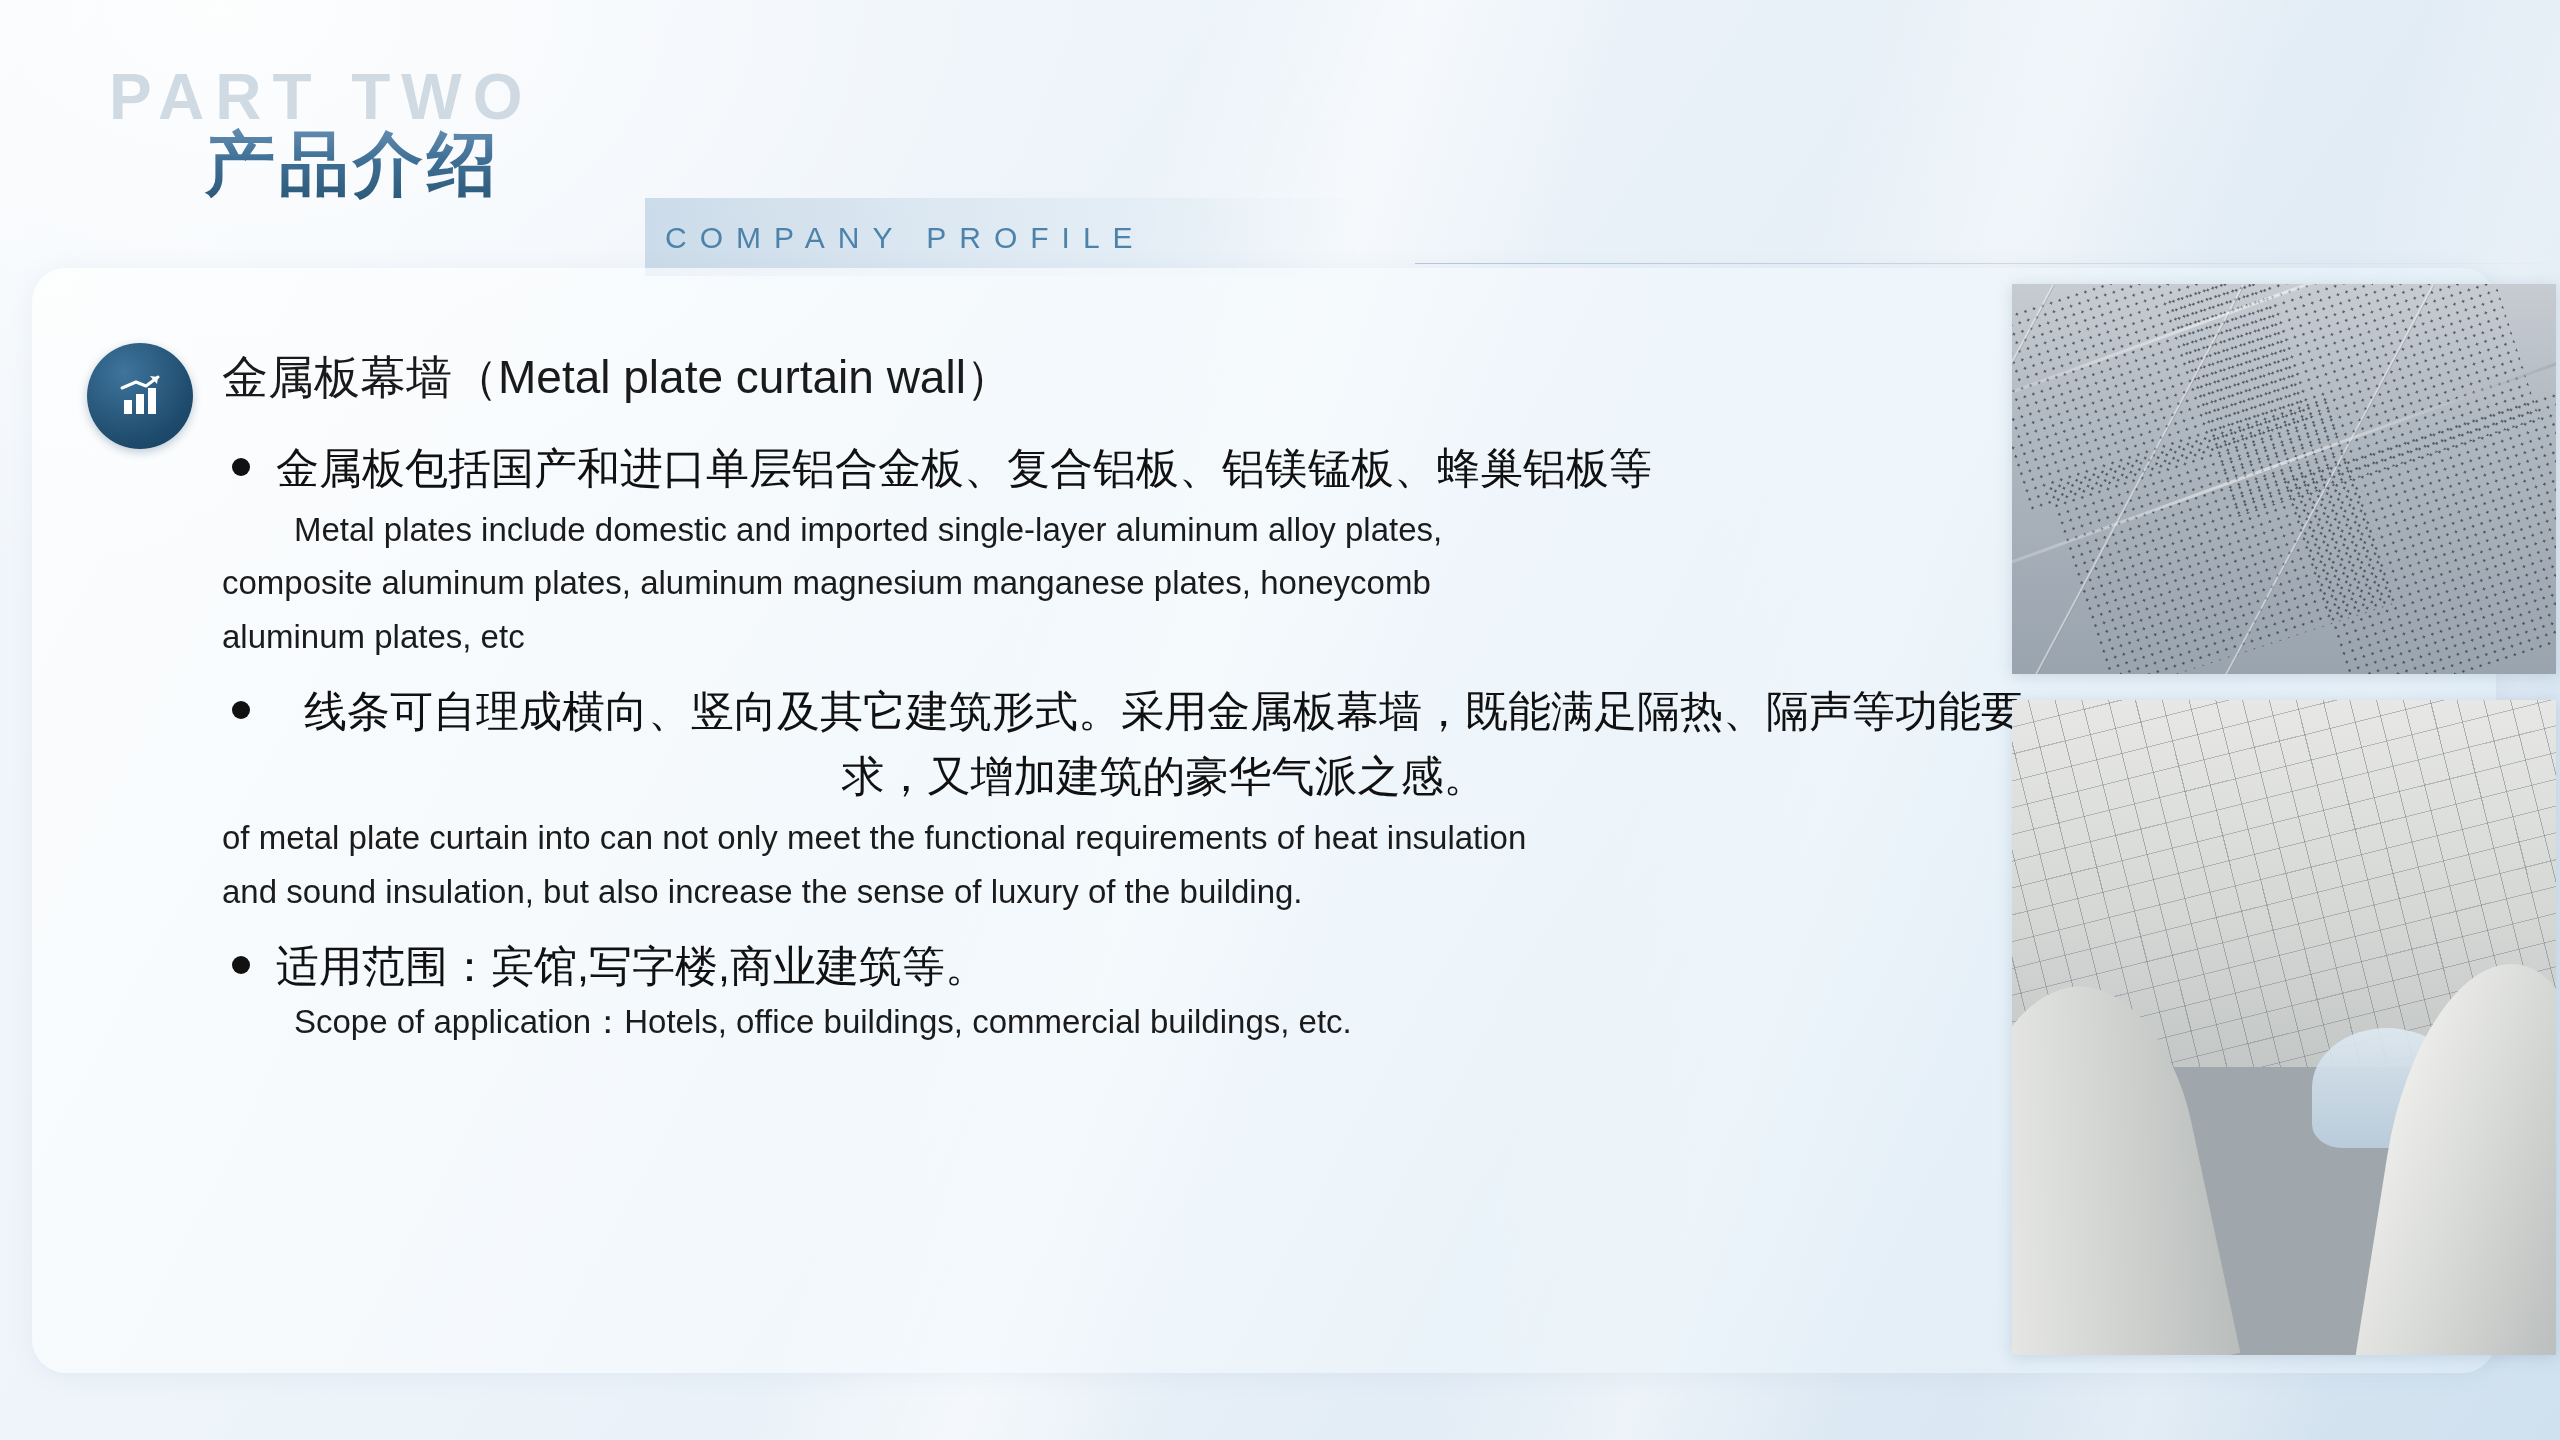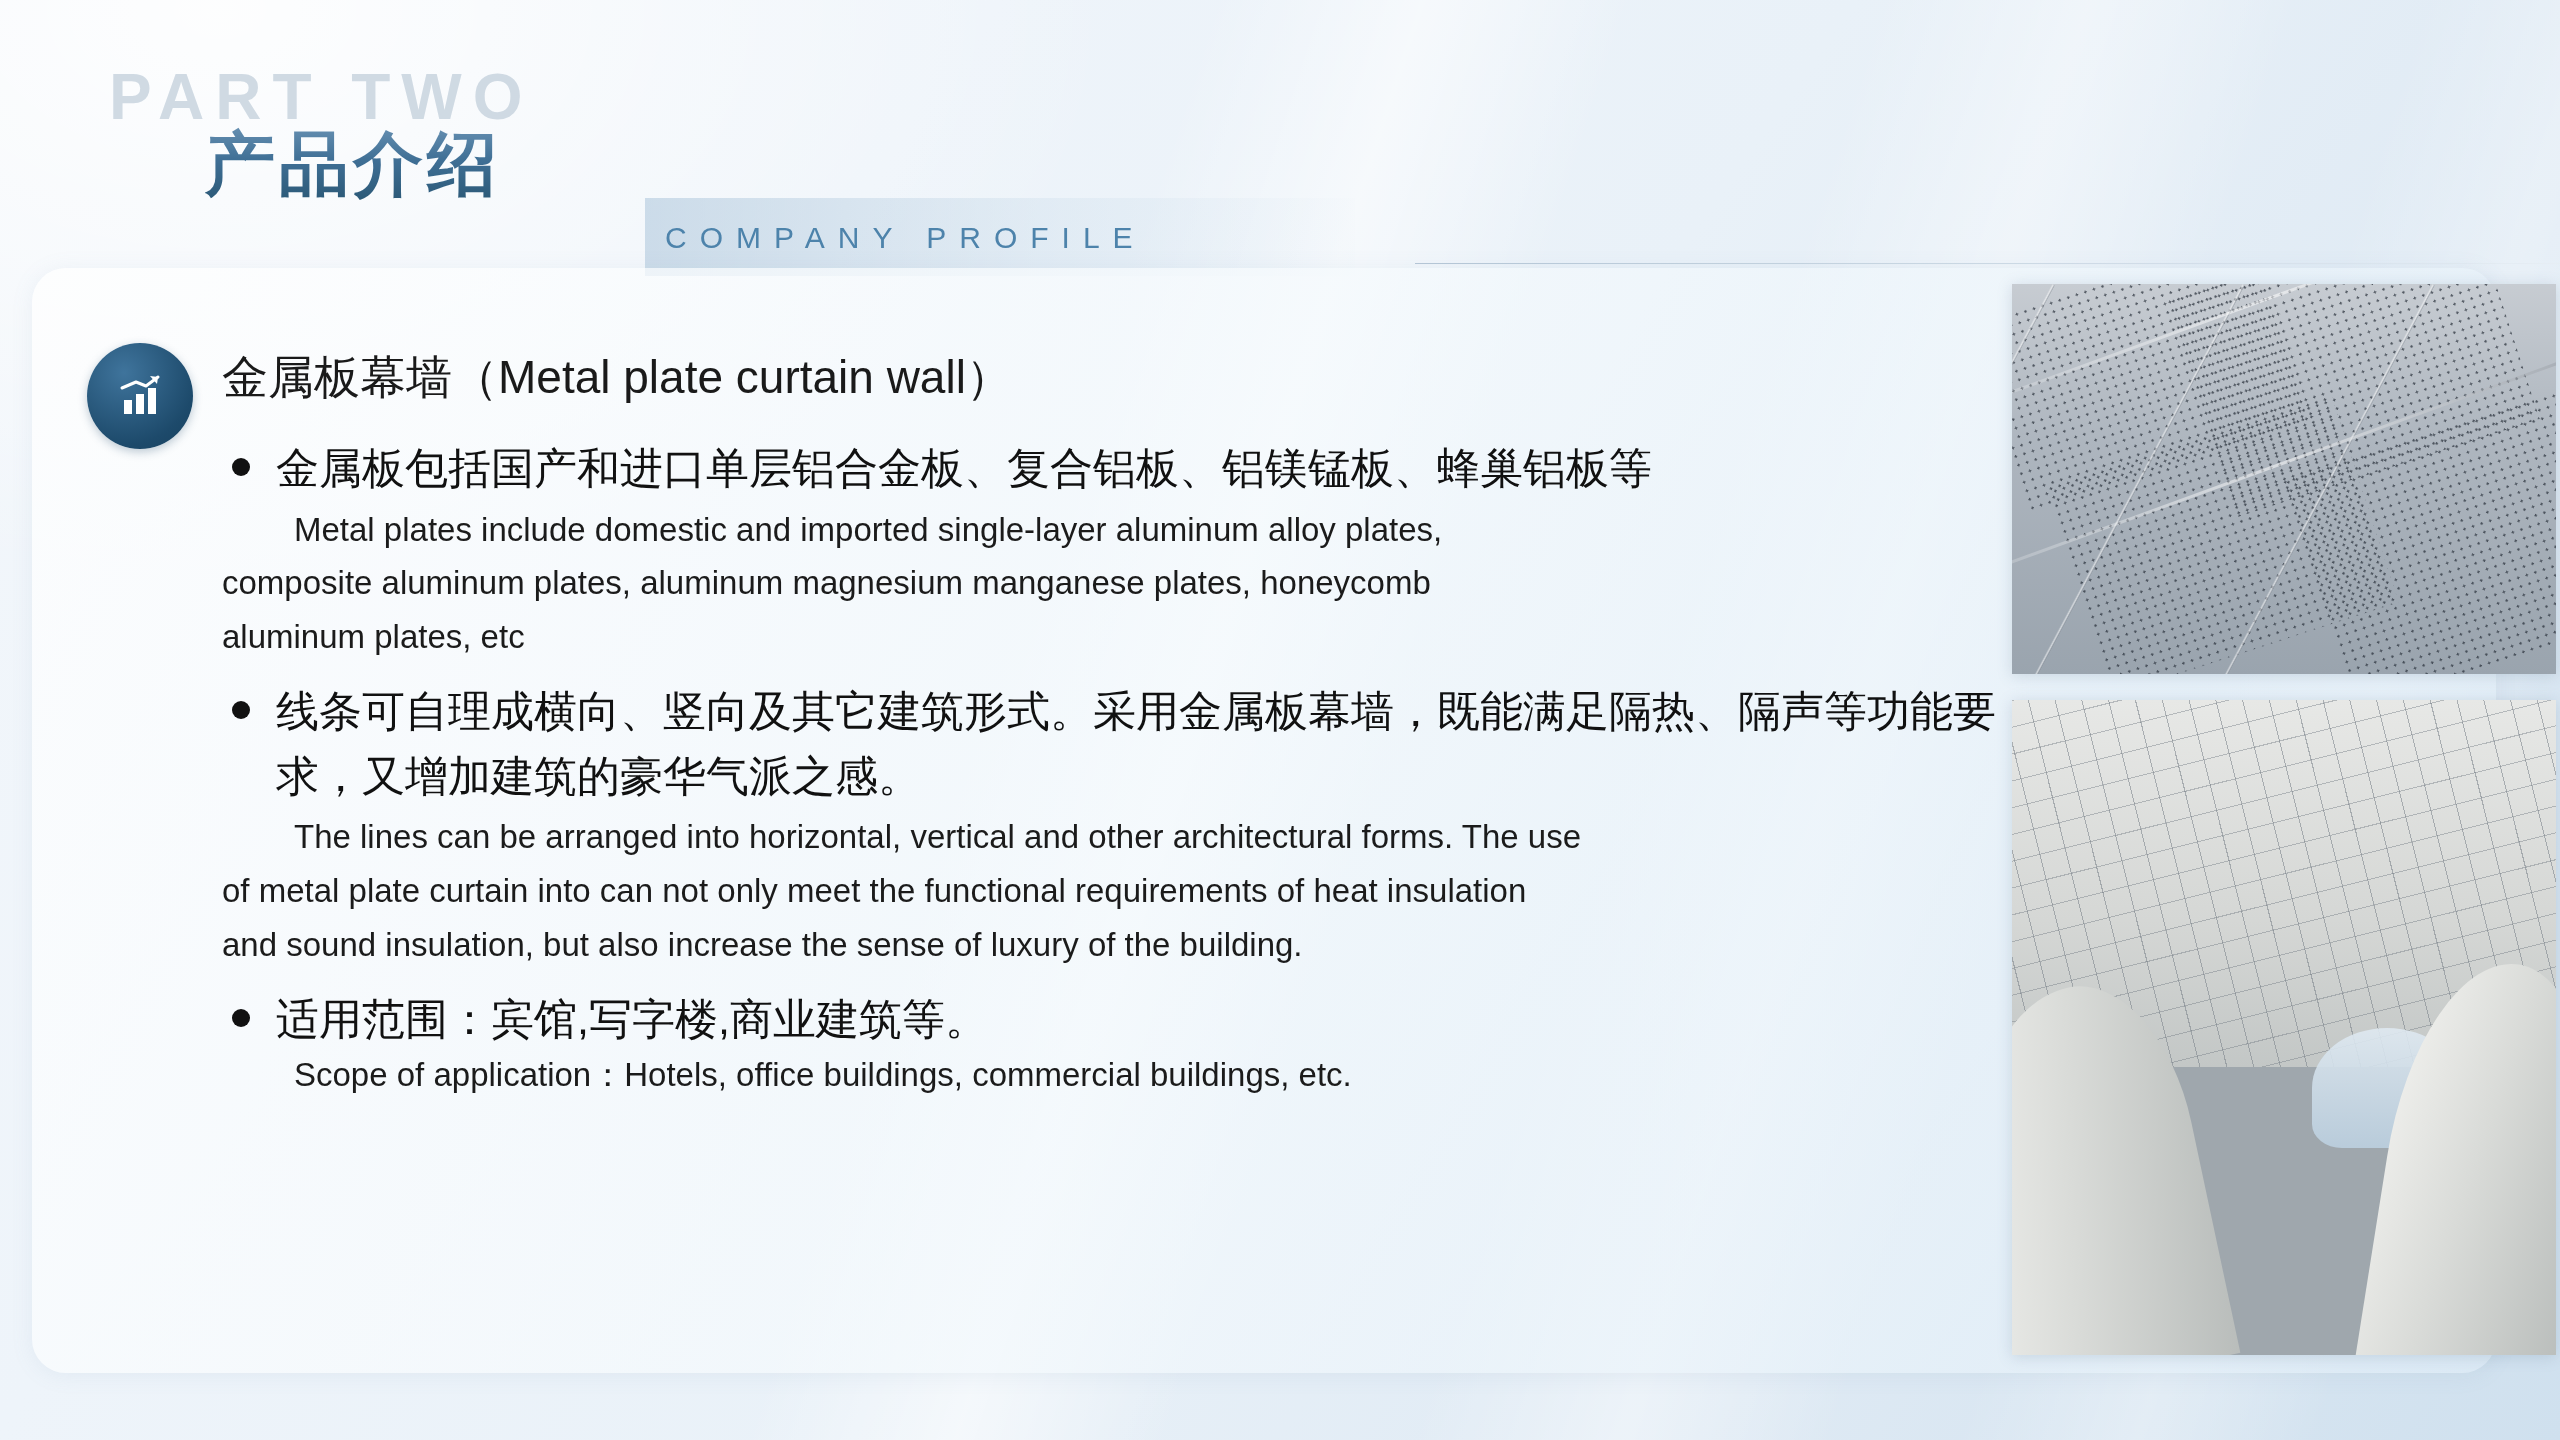--- a/index.html
+++ b/index.html
@@ -153,20 +153,21 @@
     height: 18px;
     border-radius: 50%;
     background: #111;
     margin: 22px 26px 0 10px;
   }
   .bullet-cn {
     font-size: 43px;
     line-height: 1.50;
     color: #111;
     font-family: "Liberation Sans", sans-serif;
+    text-align: center;
   }
   .para-en {
     font-size: 33px;
     line-height: 1.45;
     color: #1b1b1b;
     margin: 6px 0 0 0;
     font-family: "Liberation Sans", sans-serif;
   }
   .para-en.indent { text-indent: 72px; }
   .para-en.tight { margin-top: 5px; }
@@ -292,21 +293,20 @@
         <p class="para-en indent tight">Metal plates include domestic and imported single-layer aluminum alloy plates,</p>
         <p class="para-en">composite aluminum plates, aluminum magnesium manganese plates, honeycomb</p>
         <p class="para-en">aluminum plates, etc</p>
       </div>
 
       <div class="blk">
         <div class="bullet-row">
           <div class="dot"></div>
           <div class="bullet-cn">线条可自理成横向、竖向及其它建筑形式。采用金属板幕墙，既能满足隔热、隔声等功能要求，又增加建筑的豪华气派之感。</div>
         </div>
-        <p class="para-en indent tight">The lines can be arranged into horizontal, vertical and other architectural forms. The use</p>
         <p class="para-en">of metal plate curtain into can not only meet the functional requirements of heat insulation</p>
         <p class="para-en">and sound insulation, but also increase the sense of luxury of the building.</p>
       </div>
 
       <div>
         <div class="bullet-row">
           <div class="dot"></div>
           <div class="bullet-cn">适用范围：宾馆,写字楼,商业建筑等。</div>
         </div>
         <p class="scope-en">Scope of application：Hotels, office buildings, commercial buildings, etc.</p>

